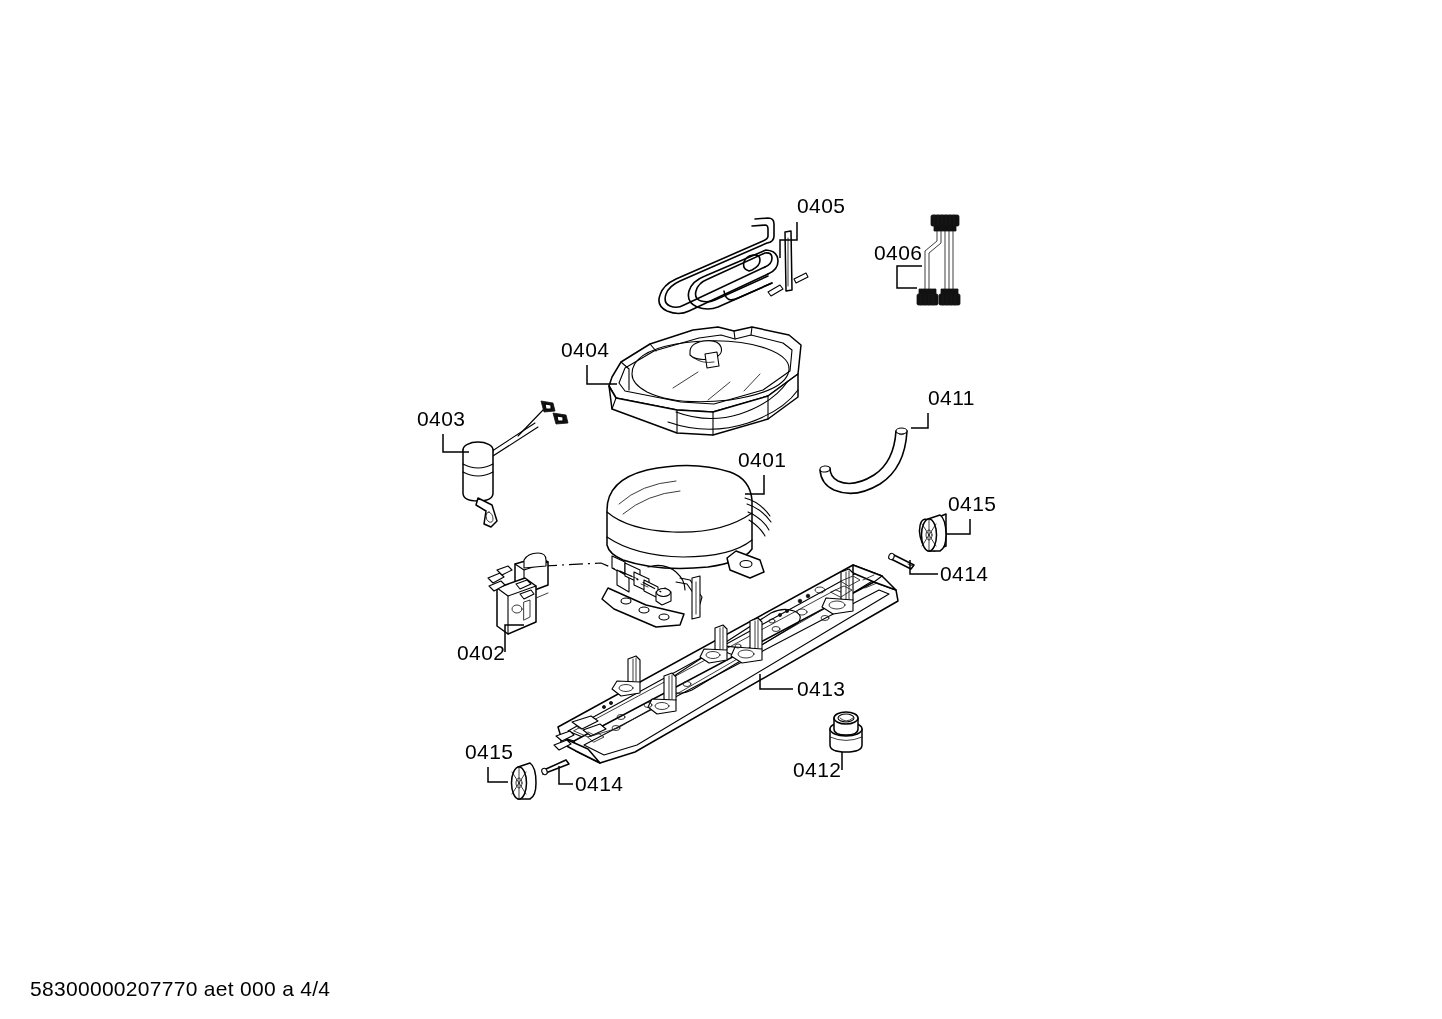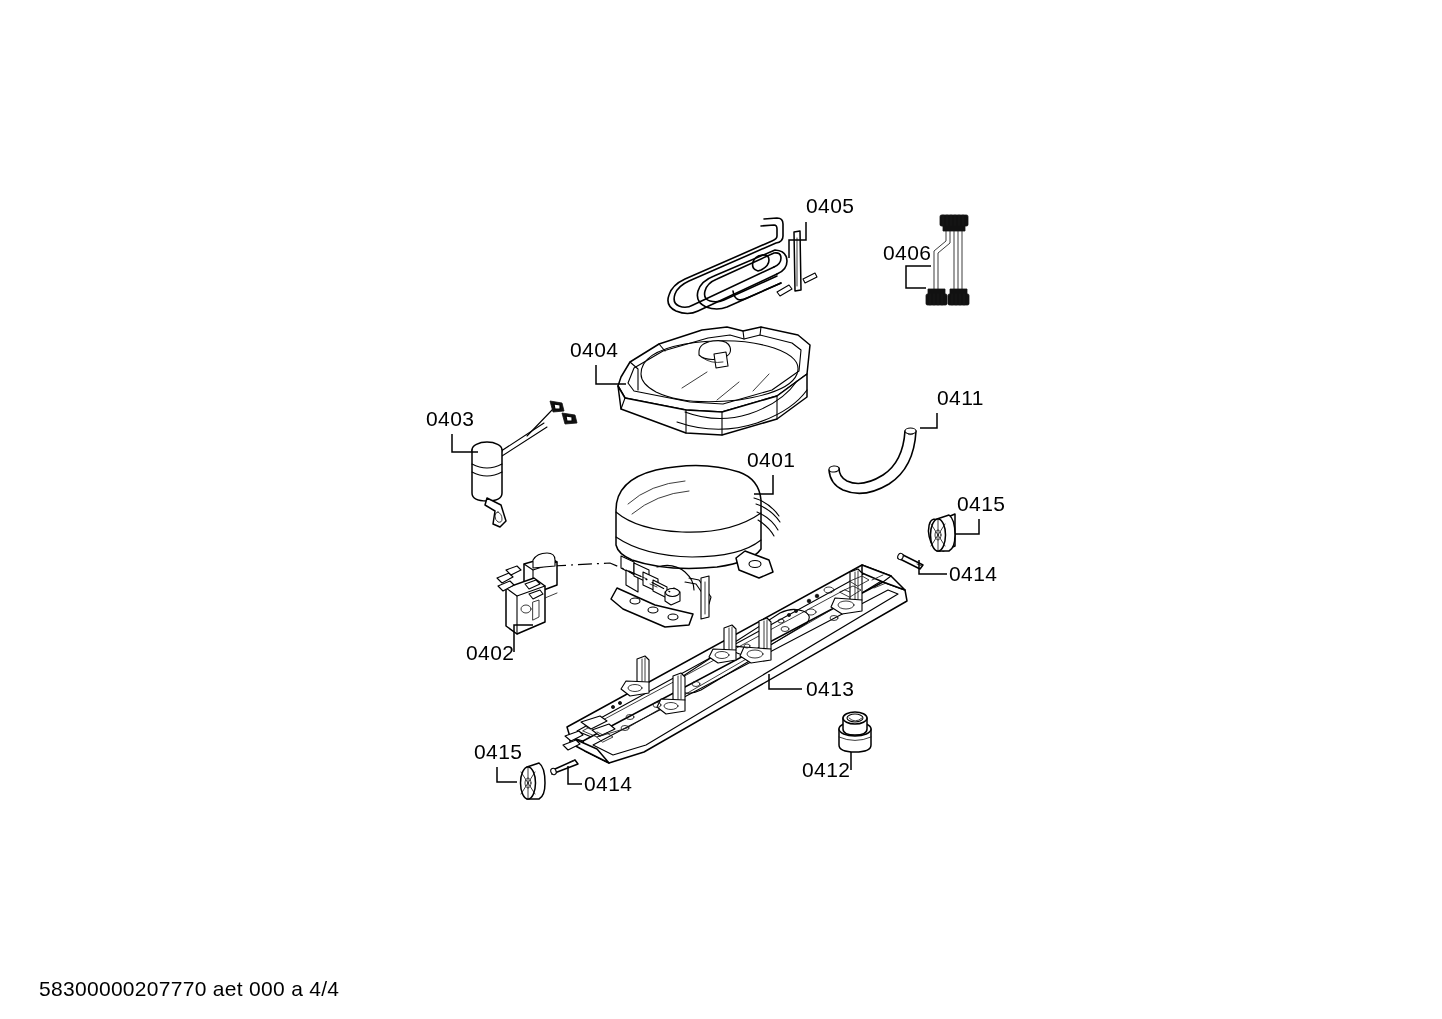--- a/index.html
+++ b/index.html
@@ -9,21 +9,21 @@
   }
   body {
     width: 1442px;
     height: 1019px;
     font-family: "Liberation Sans", sans-serif;
     position: relative;
     overflow: hidden;
   }
   #diagram-root {
     position: absolute;
-    left: 17px; top: 0;
+    left: 8px; top: 0;
     width: 1186px;
     height: 1019px;
   }
   svg.sheet {
     position: absolute;
     left: 0; top: 0;
     width: 1442px;
     height: 1019px;
     display: block;
   }

